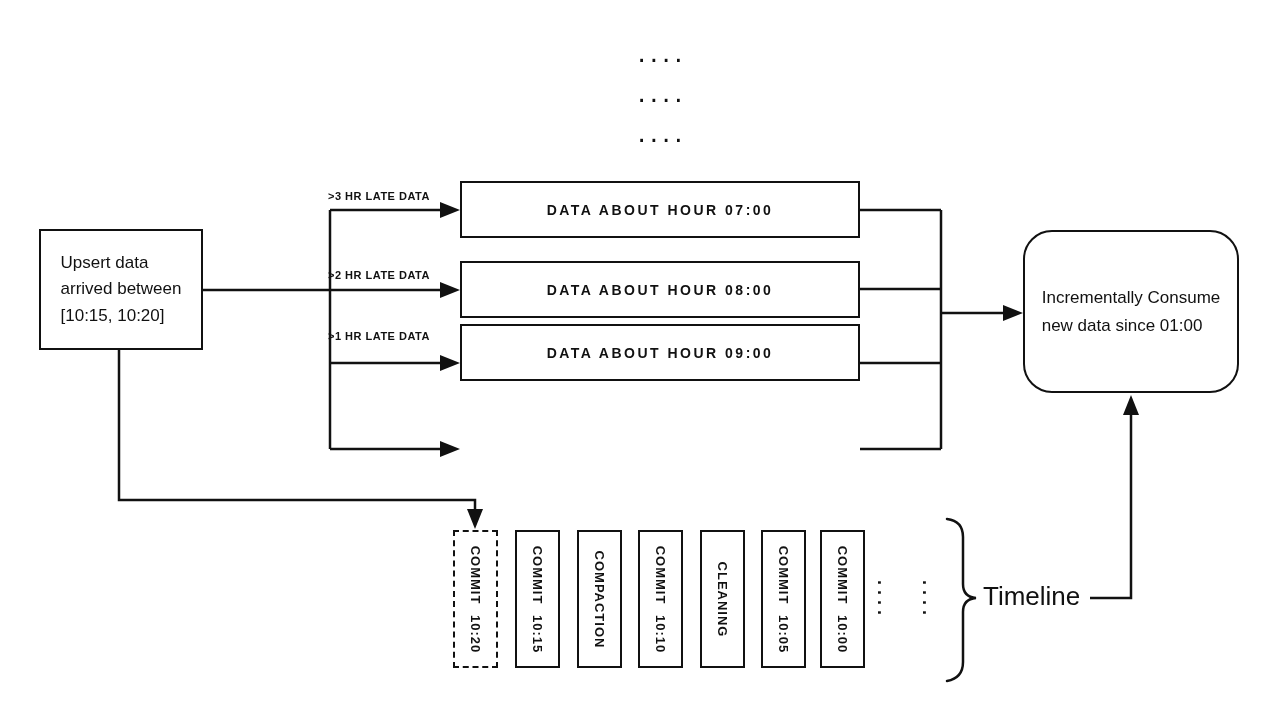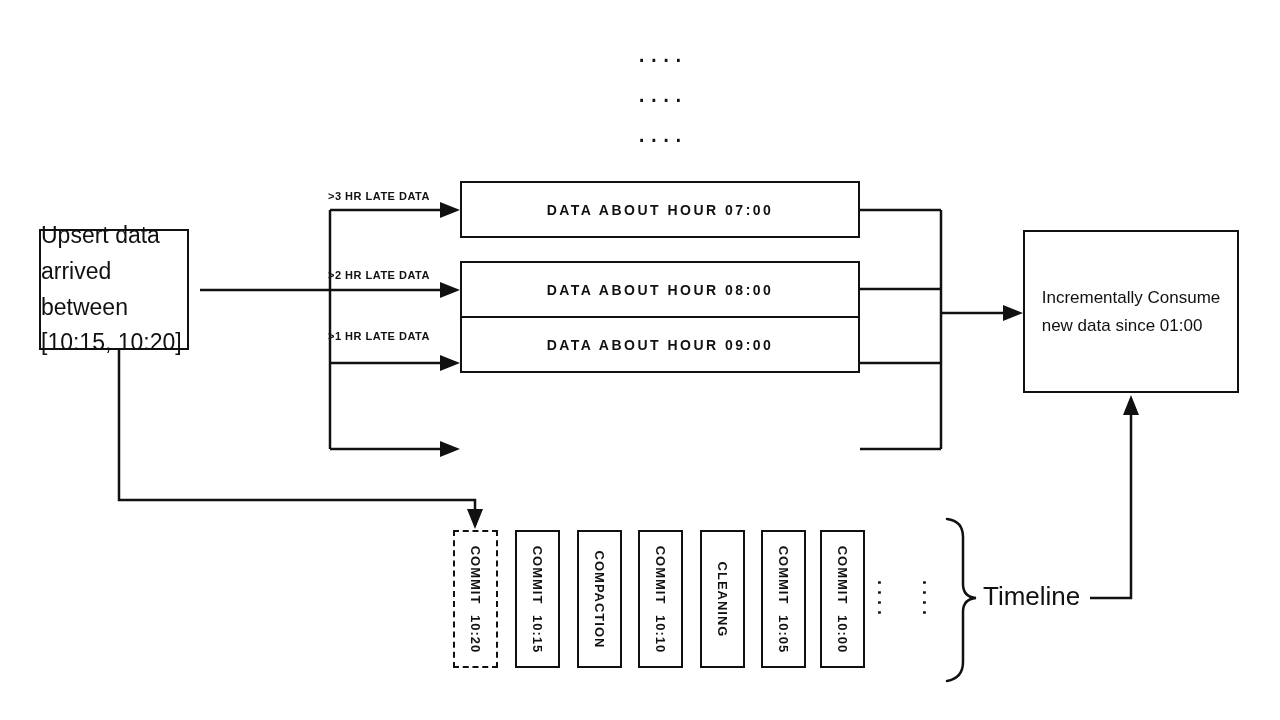--- a/index.html
+++ b/index.html
@@ -6,27 +6,27 @@
   .canvas{
     position:relative;width:1280px;height:720px;background:#ffffff;
     font-family:"Liberation Sans",sans-serif;color:#111;overflow:hidden;
   }
   .canvas *{box-sizing:border-box;}
   svg.wires{position:absolute;left:0;top:0;width:1280px;height:720px;}
   .box{
     position:absolute;border:2.5px solid #111;background:#fff;
     display:flex;align-items:center;justify-content:center;text-align:left;
   }
-  .upsert-box{left:39px;top:229px;width:150px;height:121px;font-size:23px;line-height:1.55;}
-  .consume-box{left:1023px;top:230px;width:216px;height:163px;font-size:17px;line-height:1.6;}
+  .upsert-box{left:39px;top:229px;width:164px;height:121px;font-size:17px;line-height:1.55;}
+  .consume-box{left:1023px;top:230px;width:216px;height:163px;font-size:17px;line-height:1.6;border-radius:29px;}
   .data-box{
     left:460px;width:400px;height:57px;
     font-weight:bold;font-size:14px;letter-spacing:2.5px;
   }
-  .db1{top:181px;} .db2{top:261px;} .db3{top:316px;} .db4{top:421px;}
+  .db1{top:181px;} .db2{top:261px;} .db3{top:324px;} .db4{top:421px;}
   .late-label{
     position:absolute;width:130px;text-align:left;
     font-weight:bold;font-size:11px;letter-spacing:0.5px;white-space:nowrap;
   }
   .ll1{left:328px;top:190px;} .ll2{left:328px;top:269px;} .ll3{left:328px;top:330px;}
   .tl-box{
     position:absolute;top:530px;width:45px;height:138px;
     border:2.5px solid #111;background:#fff;
     display:flex;align-items:center;justify-content:center;
   }

